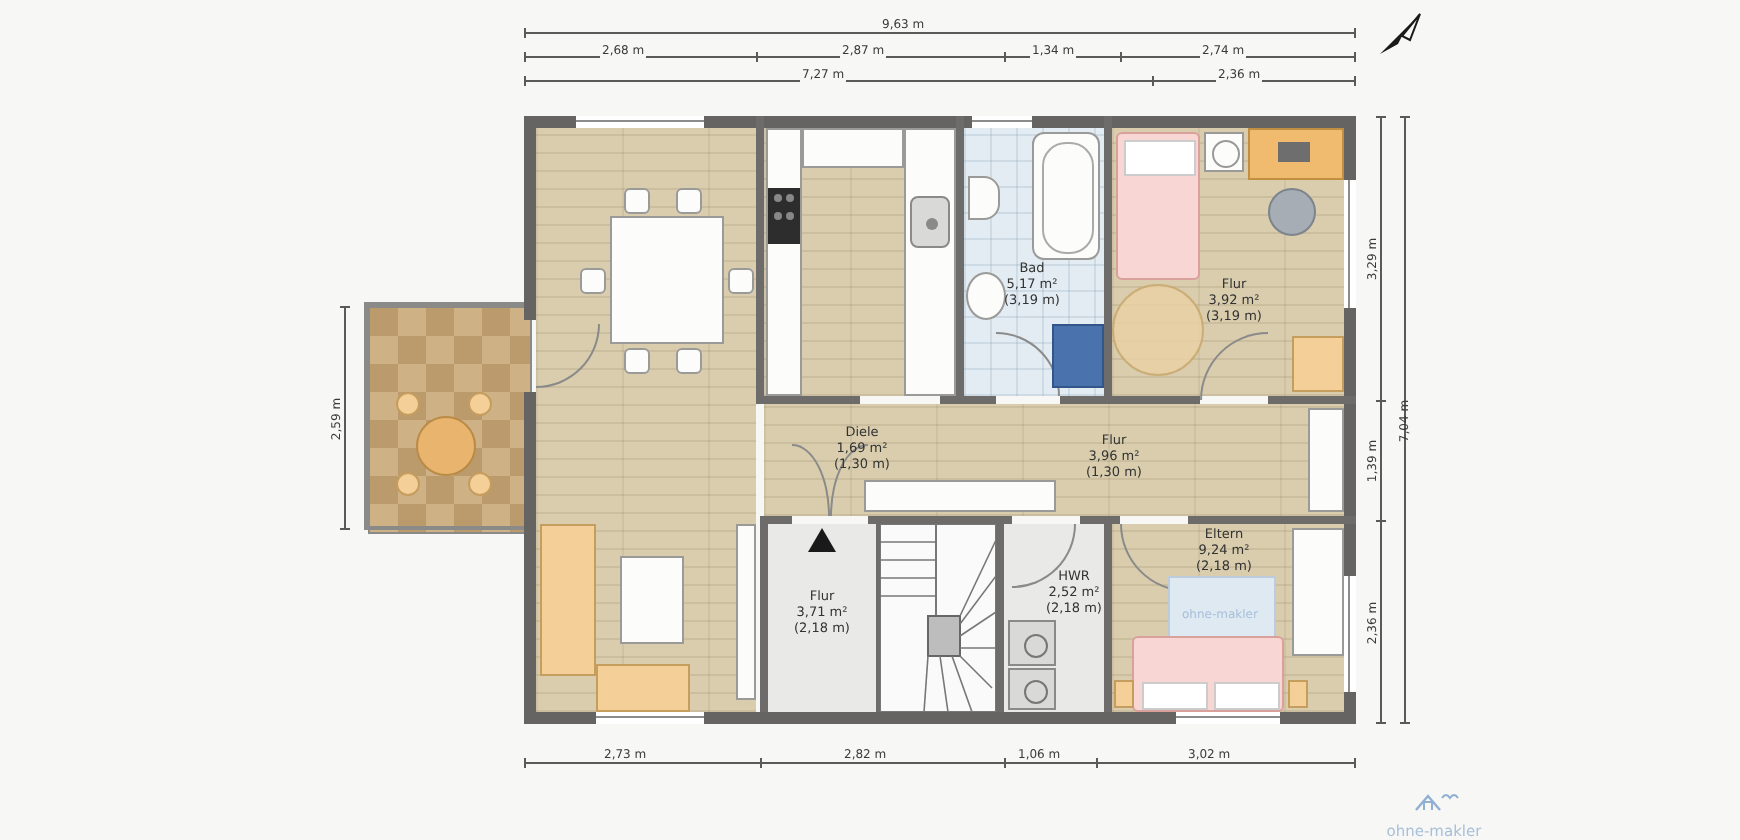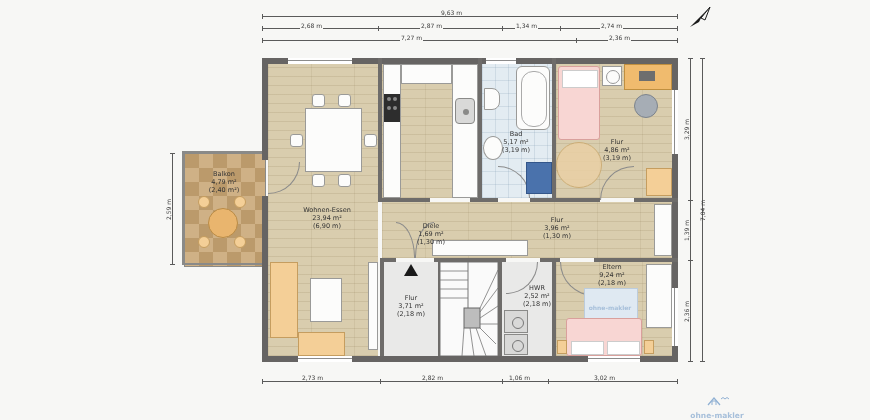--- a/index.html
+++ b/index.html
@@ -25,21 +25,21 @@
   .rlabel{position:absolute;text-align:center;font-size:6.5px;line-height:1.25;color:#333;}
   .rlabel span{display:block;}
   .dl{position:absolute;background:#5a5a5a;}
   .t{position:absolute;background:#5a5a5a;width:1px;height:5px;}
   .th{position:absolute;background:#5a5a5a;width:5px;height:1px;}
   .dlabel{position:absolute;font-size:6px;color:#3a3a3a;text-align:center;background:#f7f7f5;padding:0 1px;white-space:nowrap;}
   .vlabel{position:absolute;font-size:6px;color:#3a3a3a;white-space:nowrap;transform:rotate(-90deg);transform-origin:center;}
   .arc{position:absolute;box-sizing:border-box;}
   .win-h{position:absolute;background:linear-gradient(#fff 0 2px,#8b8b8b 2px 3px,#fff 3px 6px);}
   .win-v{position:absolute;background:linear-gradient(90deg,#fff 0 2px,#8b8b8b 2px 3px,#fff 3px 6px);}
-  .wm{color:#a6bfda;font-weight:bold;}
+  .wm{color:#a6bfda;}
 </style>
 </head>
 <body>
 
 <div id="canvas">
 
   <div class="dl" style="left:262px;top:16px;width:416px;height:1px"></div>
   <div class="t" style="left:262px;top:14px"></div>
     <div class="t" style="left:677px;top:14px"></div>
   <div class="dlabel" style="left:440px;top:9px">9,63 m</div>
@@ -238,41 +238,31 @@
       <div class="abs" style="left:4px;top:22px;width:31px;height:12px;background:#fff;border:1px solid #ccc"></div>
       <div class="abs" style="left:40px;top:22px;width:31px;height:12px;background:#fff;border:1px solid #ccc"></div>
     </div>
     <div class="furn-t" style="left:377px;top:290px;width:10px;height:14px"></div>
     <div class="furn-t" style="left:464px;top:290px;width:10px;height:14px"></div>
     <div class="furn-w" style="left:466px;top:214px;width:26px;height:64px"></div>
     <div class="rlabel wm" style="left:404px;top:254px;width:52px;font-size:6px">
         <span>ohne-makler</span>
       </div>
 
-    <div class="rlabel" style="left:12px;top:120px;width:64px">
-      <span>Balkon</span>
-        <span>4,79 m²</span>
-        <span>(2,40 m²)</span>
-    </div>
-    <div class="rlabel" style="left:97px;top:156px;width:100px">
-      <span>Wohnen-Essen</span>
-        <span>23,94 m²</span>
-        <span>(6,90 m)</span>
-    </div>
     <div class="rlabel" style="left:308px;top:80px;width:56px">
       <span>Bad</span>
         <span>5,17 m²</span>
         <span>(3,19 m)</span>
     </div>
     <div class="rlabel" style="left:402px;top:88px;width:70px">
       <span>Flur</span>
-        <span>4,86 m²</span>
+        <span>3,92 m²</span>
         <span>(3,19 m)</span>
     </div>
-    <div class="rlabel" style="left:218px;top:172px;width:66px">
+    <div class="rlabel" style="left:218px;top:162px;width:66px">
       <span>Diele</span>
         <span>1,69 m²</span>
         <span>(1,30 m)</span>
     </div>
     <div class="rlabel" style="left:344px;top:166px;width:66px">
       <span>Flur</span>
         <span>3,96 m²</span>
         <span>(1,30 m)</span>
     </div>
     <div class="rlabel" style="left:205px;top:244px;width:52px">

